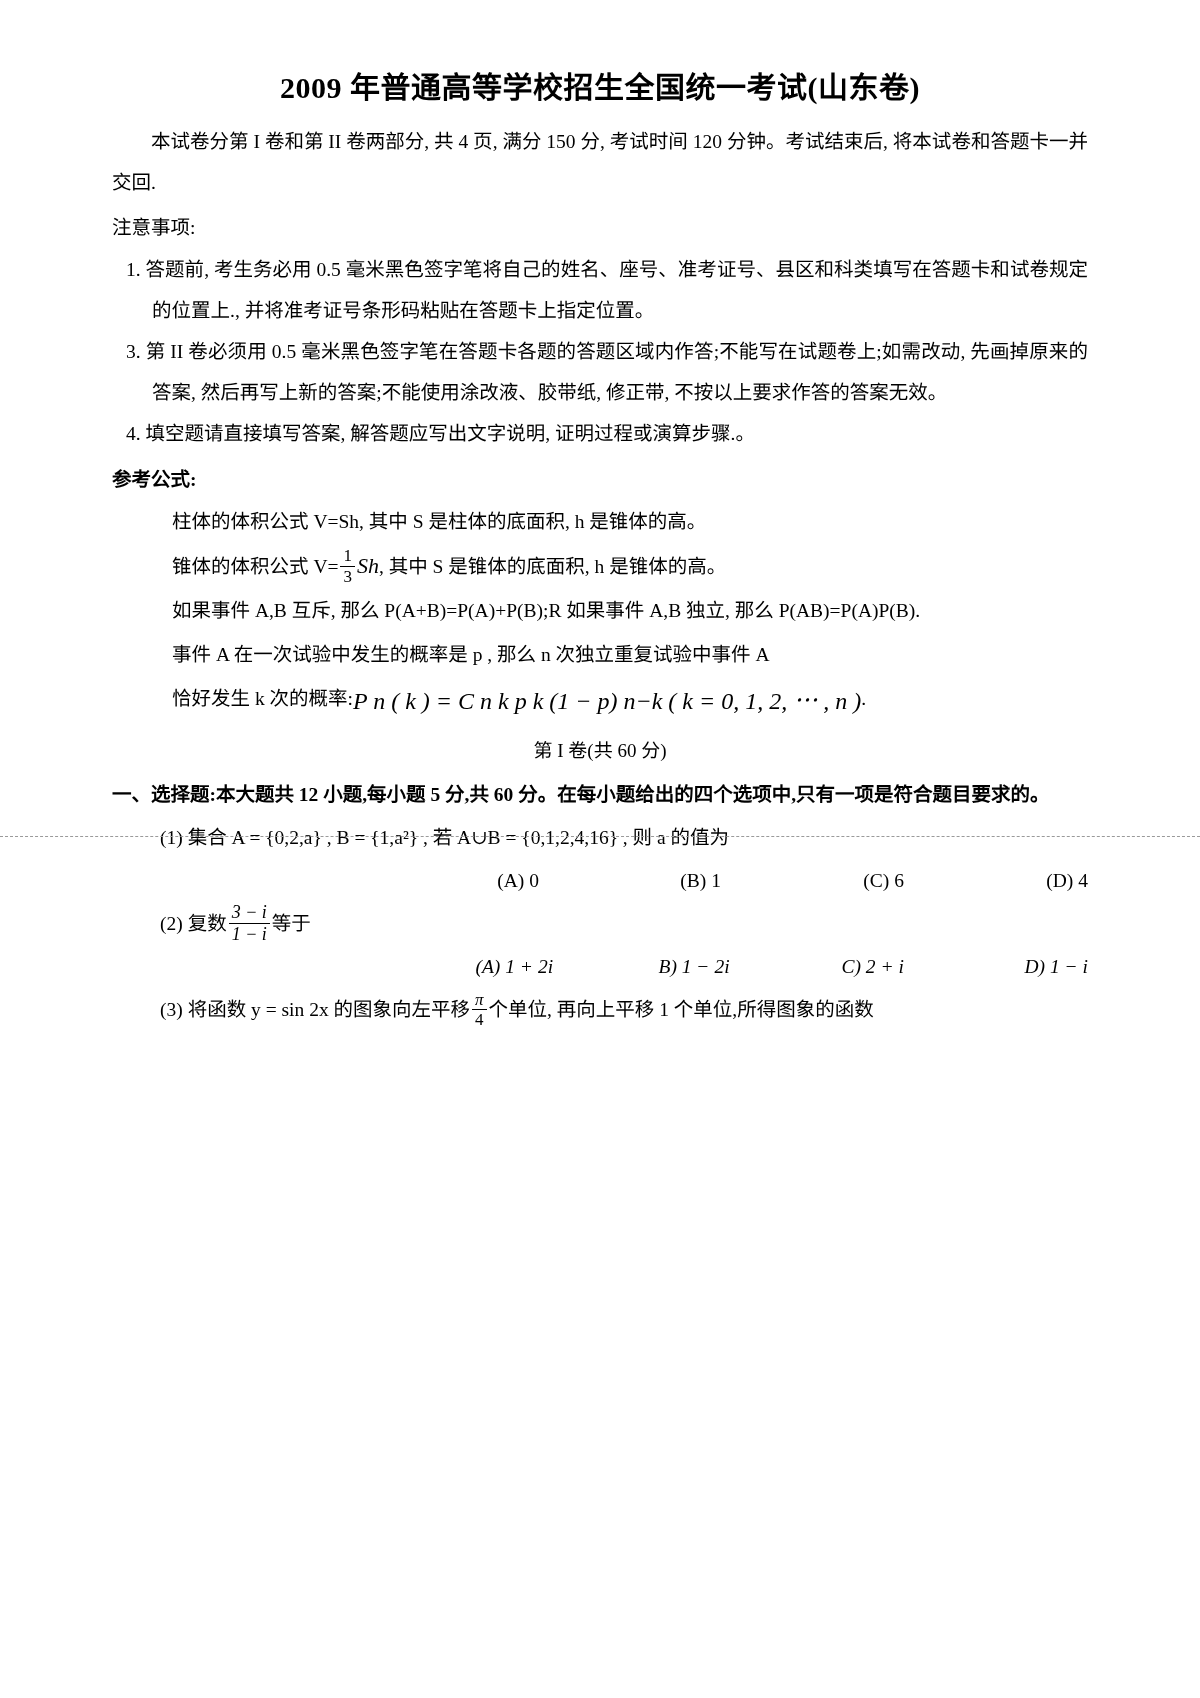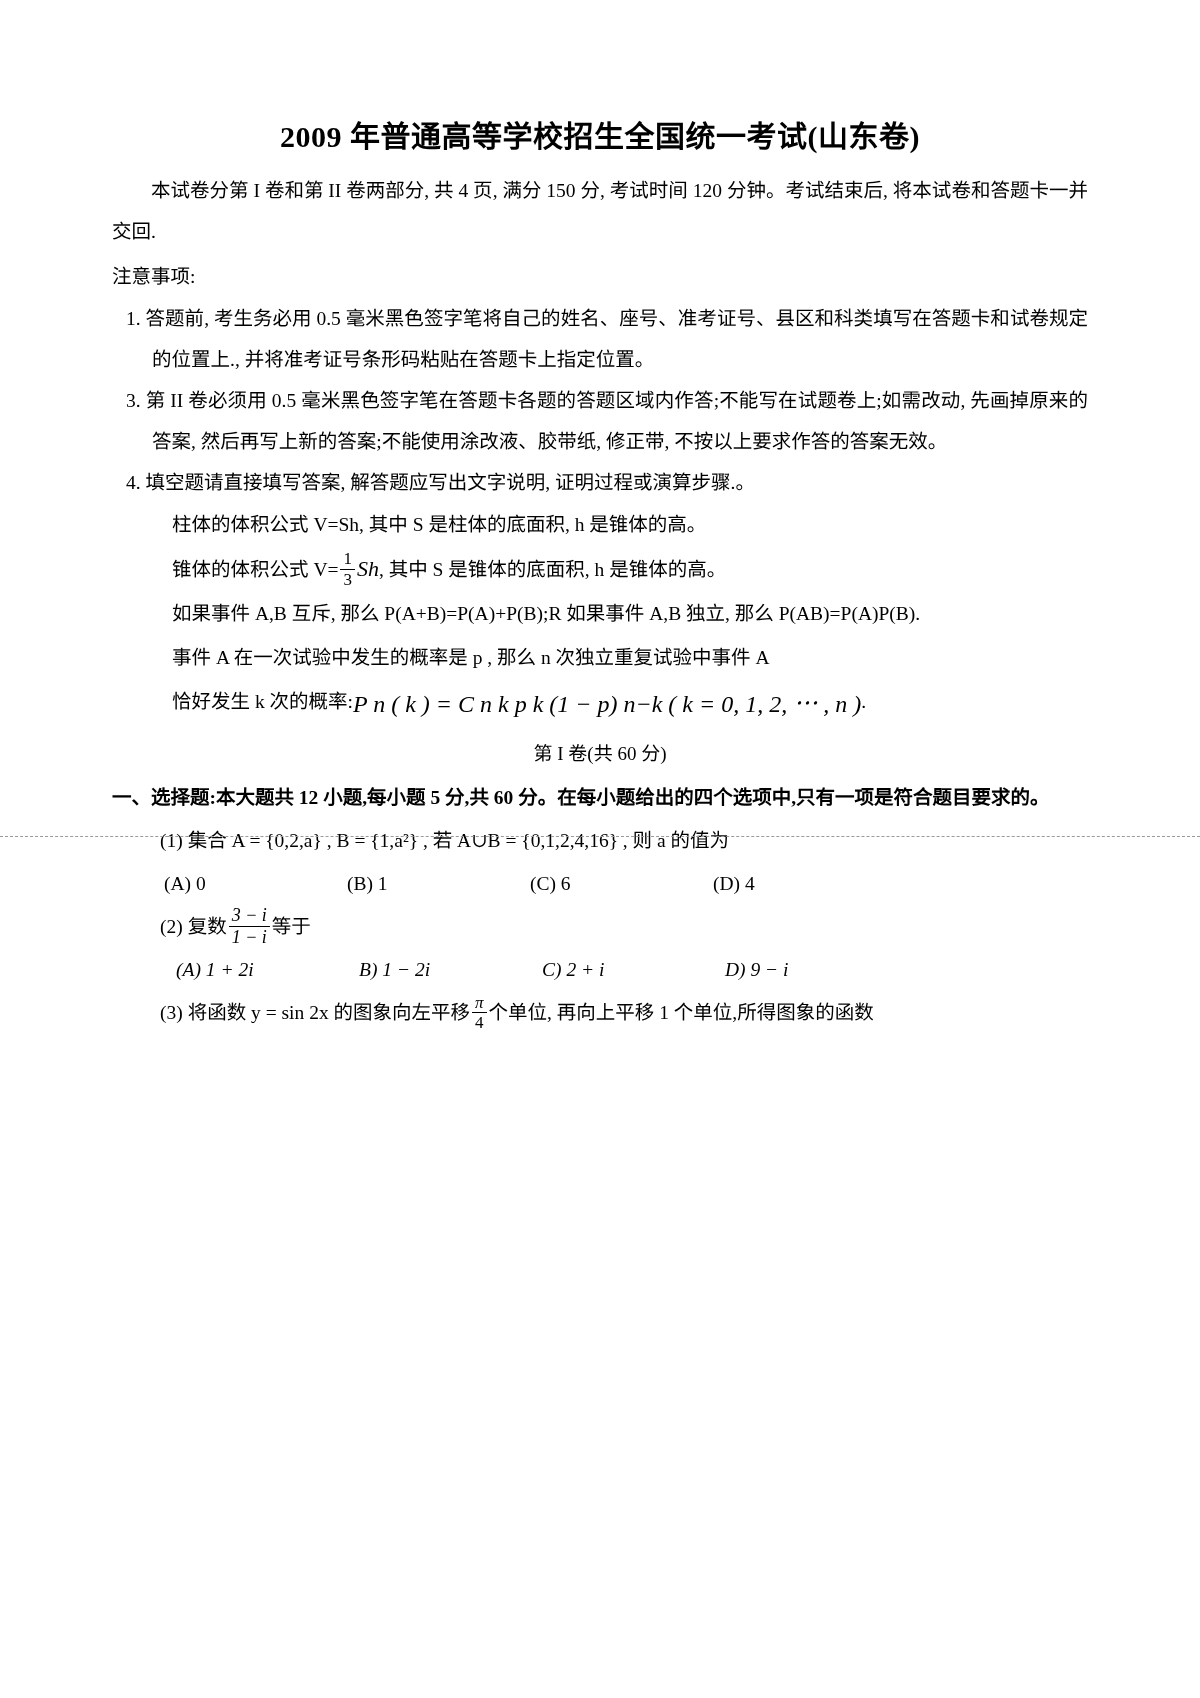--- a/index.html
+++ b/index.html
@@ -14,21 +14,21 @@
     font-family: "Liberation Serif", "DejaVu Serif", serif;
     color: #000000;
     overflow: hidden;
   }
   .page {
     position: absolute;
     left: 0; top: 0;
     width: 1200px;
     height: 1698px;
     box-sizing: border-box;
-    padding: 118px 112px 40px 112px;
+    padding: 69px 112px 40px 112px;
   }
   .title-main {
     text-align: center;
     font-size: 30px;
     font-weight: bold;
     letter-spacing: 0.5px;
     margin: 0 0 14px 0;
     line-height: 1.25;
   }
   .title-sub {
@@ -119,20 +119,21 @@
     font-size: 19.5px;
     line-height: 44px;
     padding-left: 48px;
     text-align: justify;
   }
   .choices {
     font-size: 19.5px;
     line-height: 42px;
     padding-left: 52px;
     display: flex;
+    justify-content: flex-end;
   }
   .choices span.ch {
     display: inline-block;
   }
   .c1 { width: 183px; }
   .c2 { width: 183px; }
   .c3 { width: 183px; }
   .dashline {
     position: absolute;
     left: 0;
@@ -151,20 +152,21 @@
   <p class="para intro">本试卷分第 I 卷和第 II 卷两部分, 共 4 页, 满分 150 分, 考试时间 120 分钟。考试结束后, 将本试卷和答题卡一并交回.</p>
 
   <p class="notice-head">注意事项:</p>
 
   <ul class="notice-list">
     <li>1. 答题前, 考生务必用 0.5 毫米黑色签字笔将自己的姓名、座号、准考证号、县区和科类填写在答题卡和试卷规定的位置上., 并将准考证号条形码粘贴在答题卡上指定位置。</li>
     <li>3. 第 II 卷必须用 0.5 毫米黑色签字笔在答题卡各题的答题区域内作答;不能写在试题卷上;如需改动, 先画掉原来的答案, 然后再写上新的答案;不能使用涂改液、胶带纸, 修正带, 不按以上要求作答的答案无效。</li>
     <li>4. 填空题请直接填写答案, 解答题应写出文字说明, 证明过程或演算步骤.。</li>
   </ul>
 
+  <p class="section-head">参考公式:</p>
 
   <p class="formula-line">柱体的体积公式 V=Sh, 其中 S 是柱体的底面积, h 是锥体的高。</p>
 
   <p class="formula-line">
     <span>锥体的体积公式 V=</span><span class="frac"><span class="num">1</span><span class="den">3</span></span><span class="it" style="font-size:22px;">Sh</span><span>, 其中 S 是锥体的底面积, h 是锥体的高。</span>
   </p>
 
   <p class="formula-line">如果事件 A,B 互斥, 那么 P(A+B)=P(A)+P(B);R 如果事件 A,B 独立, 那么 P(AB)=P(A)P(B).</p>
 
   <p class="formula-line">事件 A 在一次试验中发生的概率是 p , 那么 n 次独立重复试验中事件 A</p>
@@ -189,21 +191,21 @@
   </p>
 
   <p class="question">
     <span>(2)</span>
     <span>复数</span><span class="frac" style="font-size:18px;"><span class="num it">3 − i</span><span class="den it">1 − i</span></span><span>等于</span>
   </p>
   <p class="choices" style="padding-left:64px;">
     <span class="ch c1 it">(A) 1 + 2i</span>
     <span class="ch c2 it">B) 1 − 2i</span>
     <span class="ch c3 it">C) 2 + i</span>
-    <span class="ch it">D) 9 − i</span>
+    <span class="ch it">D) 1 − i</span>
   </p>
 
   <p class="question">
     <span>(3)</span>
     <span>将函数 y = sin 2x 的图象向左平移</span><span class="frac" style="font-size:17px;"><span class="num it">π</span><span class="den">4</span></span><span>个单位, 再向上平移 1 个单位,所得图象的函数</span>
   </p>
 
 </div>
 
 <div class="dashline"></div>

